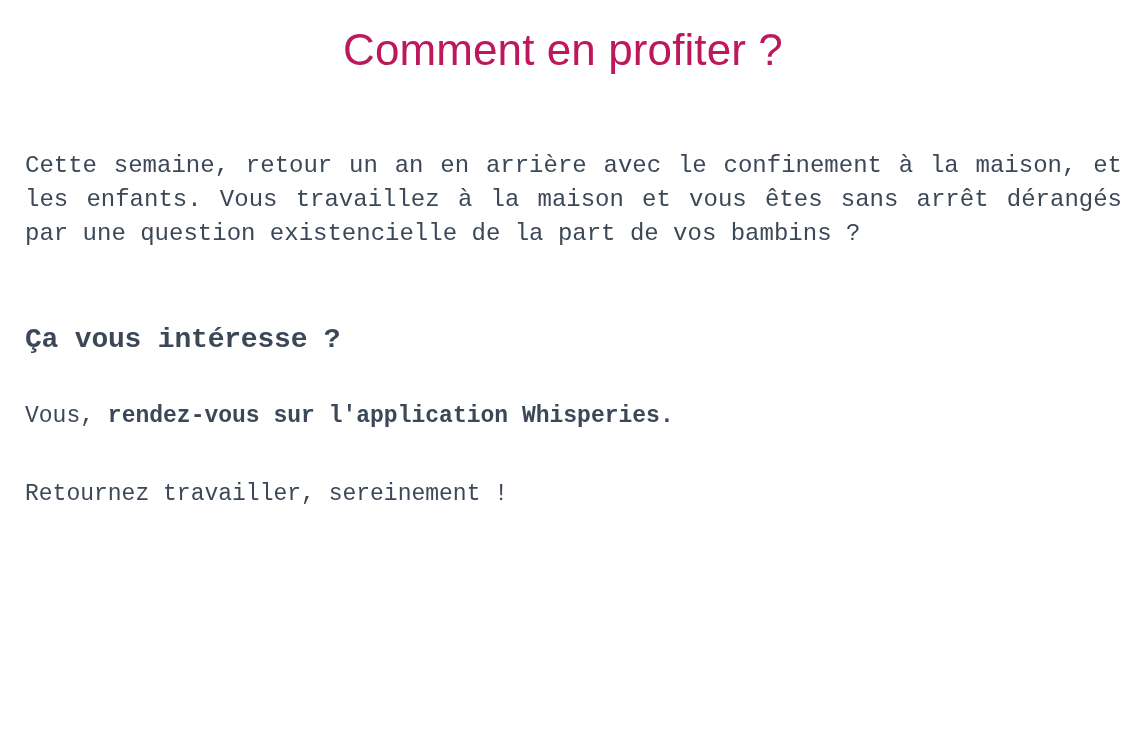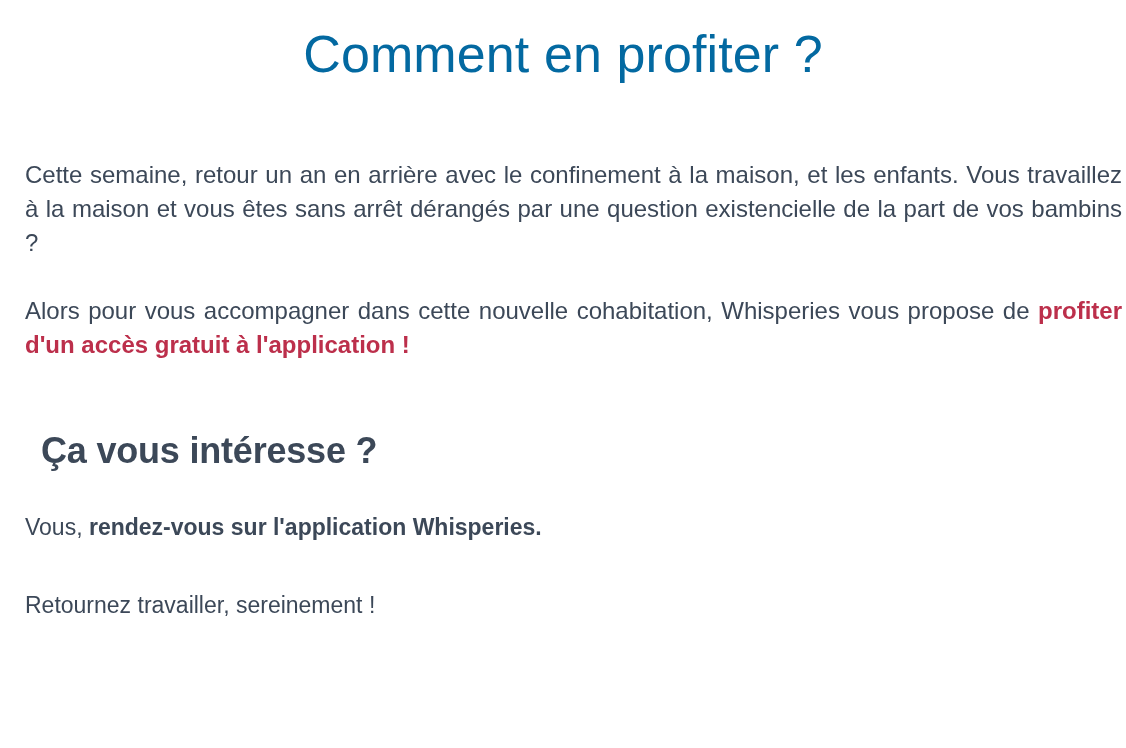--- a/index.html
+++ b/index.html
@@ -22,30 +22,31 @@
     box-sizing: border-box;
     padding: 0;
     position: relative;
   }
 
   
   .title {
     margin: 0;
     padding: 25px 24px 0 24px;
     text-align: center;
-    font-size: 52px;
+    font-size: 44px;
     font-weight: normal;
     line-height: 1.15;
-    color: #0369a1;
+    color: #be185d;
     letter-spacing: 0.1px;
   }
 
   
   .content {
     padding: 0 4px 0 25px;
+    font-family: Liberation Mono, monospace;
   }
 
   .para {
     margin: 0;
     font-size: 24px;
     line-height: 34px;
     text-align: justify;
     color: #3c4858;
   }
 
@@ -57,24 +58,24 @@
     margin-top: 34px;
   }
 
   .highlight-red {
     color: #bc2f4b;
     font-weight: bold;
   }
 
   
   .section-heading {
-    margin: 16px;
+    margin: 0;
     padding: 0;
     margin-top: 68px;
-    font-size: 36px;
+    font-size: 28px;
     line-height: 42px;
     font-weight: bold;
     color: #3c4858;
     letter-spacing: -0.2px;
   }
 
   
   .line {
     margin: 0;
     font-size: 23px;
@@ -116,23 +117,20 @@
 <body>
 
 <div class="page">
 
   <h1 class="title">Comment en profiter ?</h1>
 
   <div class="content">
 
     <p class="para first">Cette semaine, retour un an en arrière avec le confinement à la maison, et les enfants. Vous travaillez à la maison et vous êtes sans arrêt dérangés par une question existencielle de la part de vos bambins ?</p>
 
-    <p class="para second">
-      <span>Alors pour vous accompagner dans cette nouvelle cohabitation, Whisperies vous propose de </span><span class="highlight-red">profiter d'un accès gratuit à l'application !</span>
-    </p>
 
     <h2 class="section-heading">Ça vous intéresse ?</h2>
 
     <p class="line alors">
       <span>Vous, </span><b>rendez-vous sur l'application Whisperies.</b>
     </p>
 
 
     <p class="line retour">Retournez travailler, sereinement !</p>
 

